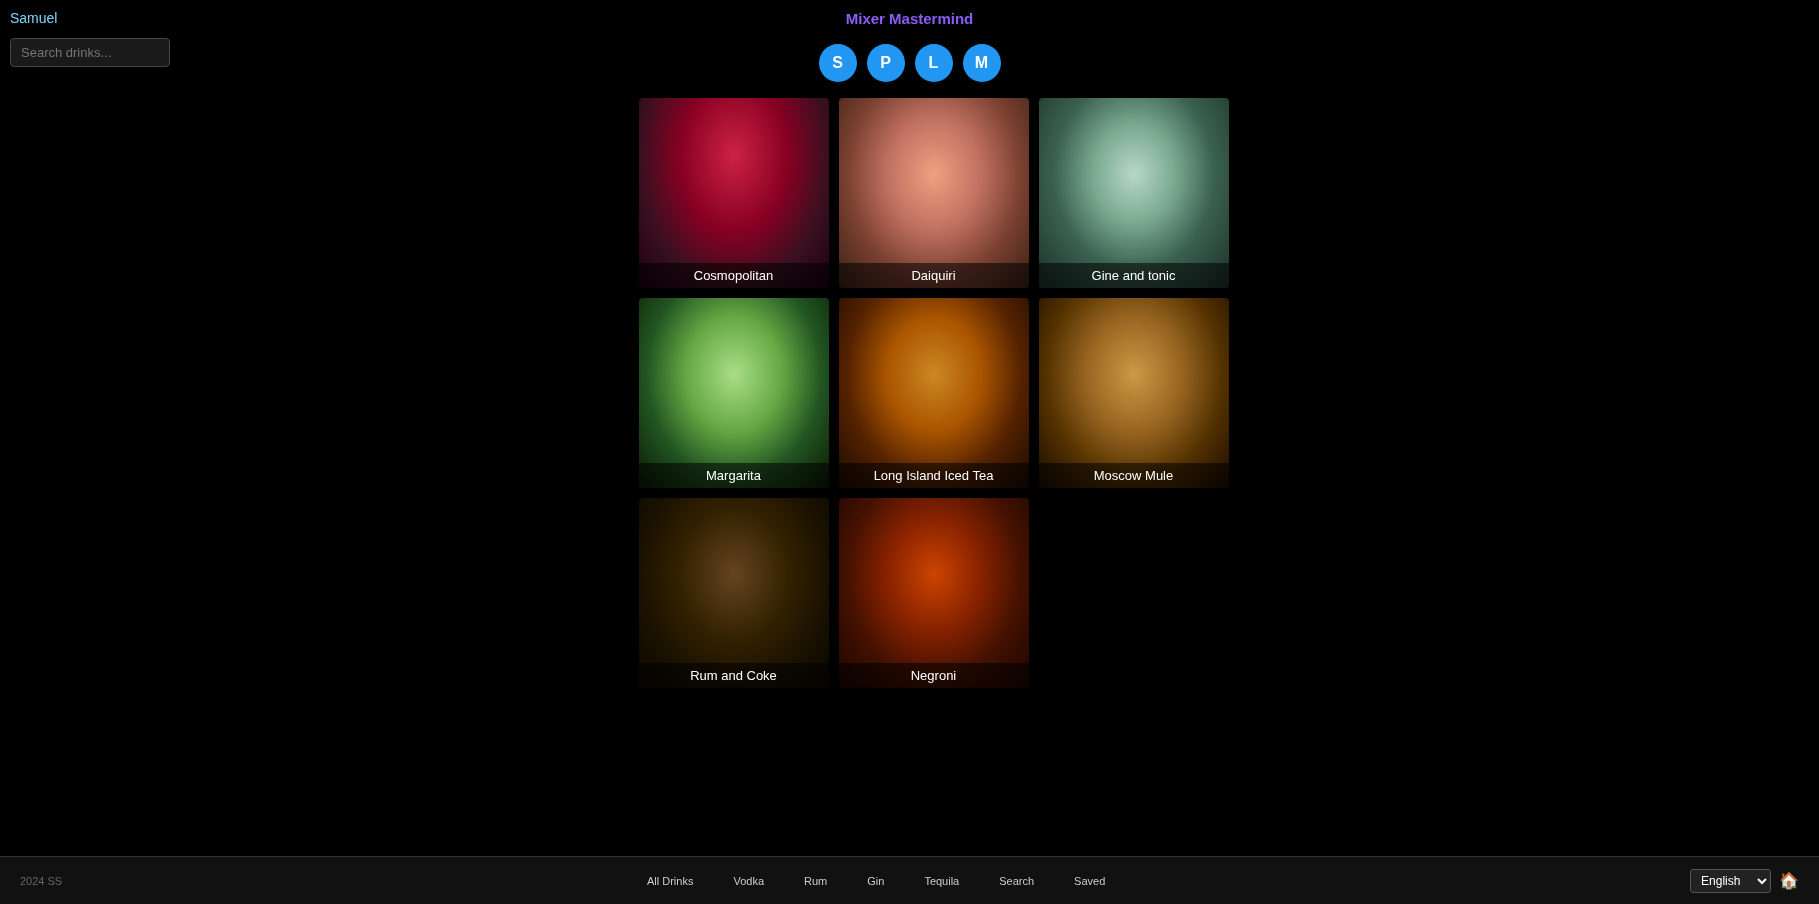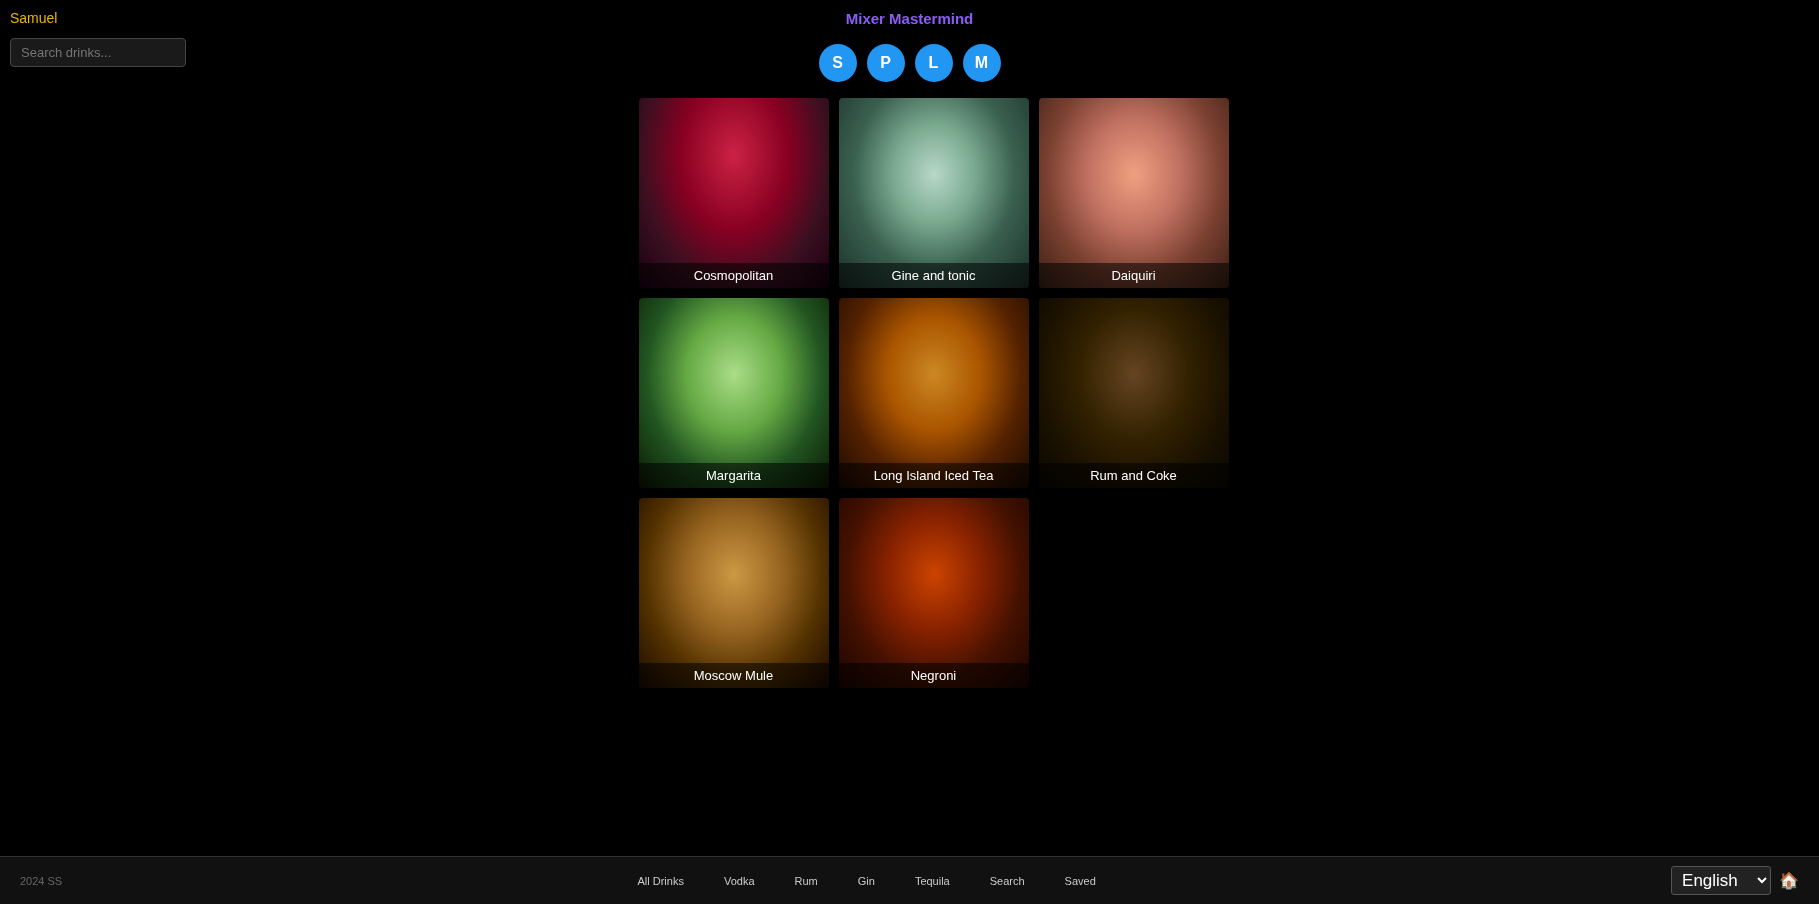--- a/index.html
+++ b/index.html
@@ -20,35 +20,35 @@
     .header-title {
       font-size: 15px;
       font-weight: bold;
       color: #8b5cf6;
     }
     .user-name {
       position: absolute;
       top: 10px;
       left: 10px;
       font-size: 14px;
-      color: #eab308;
+      color: #7dd3fc;
     }
     .search-box {
       position: absolute;
       top: 38px;
       left: 10px;
     }
     .search-box input {
       background: #1a1a1a;
       border: 1px solid #444;
       border-radius: 4px;
       color: #aaa;
       padding: 6px 10px;
       font-size: 13px;
-      width: 176px;
+      width: 160px;
       outline: none;
     }
 
     
     .avatar-row {
       display: flex;
       justify-content: center;
       gap: 10px;
       margin: 12px 0 16px;
     }
@@ -170,21 +170,21 @@
     }
     .bottom-bar-right {
       display: flex;
       align-items: center;
       gap: 8px;
     }
     .lang-select {
       background: #222;
       border: 1px solid #555;
       color: #fff;
-      font-size: 17px;
+      font-size: 12px;
       padding: 3px 6px;
       border-radius: 3px;
       cursor: pointer;
     }
     .home-icon {
       color: #ccc;
       font-size: 16px;
       cursor: pointer;
     }
   </style>
@@ -203,37 +203,37 @@
   <div class="avatar-circle">S</div>
   <div class="avatar-circle">P</div>
   <div class="avatar-circle">L</div>
   <div class="avatar-circle">M</div>
 </div>
 
 <div class="drinks-grid" id="drinks-grid">
 <div class="drink-card img-cosmopolitan">
       <div class="drink-label">Cosmopolitan</div>
     </div>
+    <div class="drink-card img-daiquiri">
+      <div class="drink-label">Daiquiri</div>
+    </div>
     <div class="drink-card img-gine-tonic">
       <div class="drink-label">Gine and tonic</div>
     </div>
-    <div class="drink-card img-daiquiri">
-      <div class="drink-label">Daiquiri</div>
-    </div>
     <div class="drink-card img-margarita">
       <div class="drink-label">Margarita</div>
     </div>
     <div class="drink-card img-long-island">
       <div class="drink-label">Long Island Iced Tea</div>
     </div>
+    <div class="drink-card img-moscow-mule">
+      <div class="drink-label">Moscow Mule</div>
+    </div>
     <div class="drink-card img-rum-cola">
       <div class="drink-label">Rum and Coke</div>
-    </div>
-    <div class="drink-card img-moscow-mule">
-      <div class="drink-label">Moscow Mule</div>
     </div>
     <div class="drink-card img-negroni">
       <div class="drink-label">Negroni</div>
     </div>
   </div>
 
 <div class="bottom-bar">
   <span class="bottom-bar-left">2024 SS</span>
   <nav class="bottom-nav" id="bottom-nav">
       <a class="bottom-nav-item" href="#">All Drinks</a>

